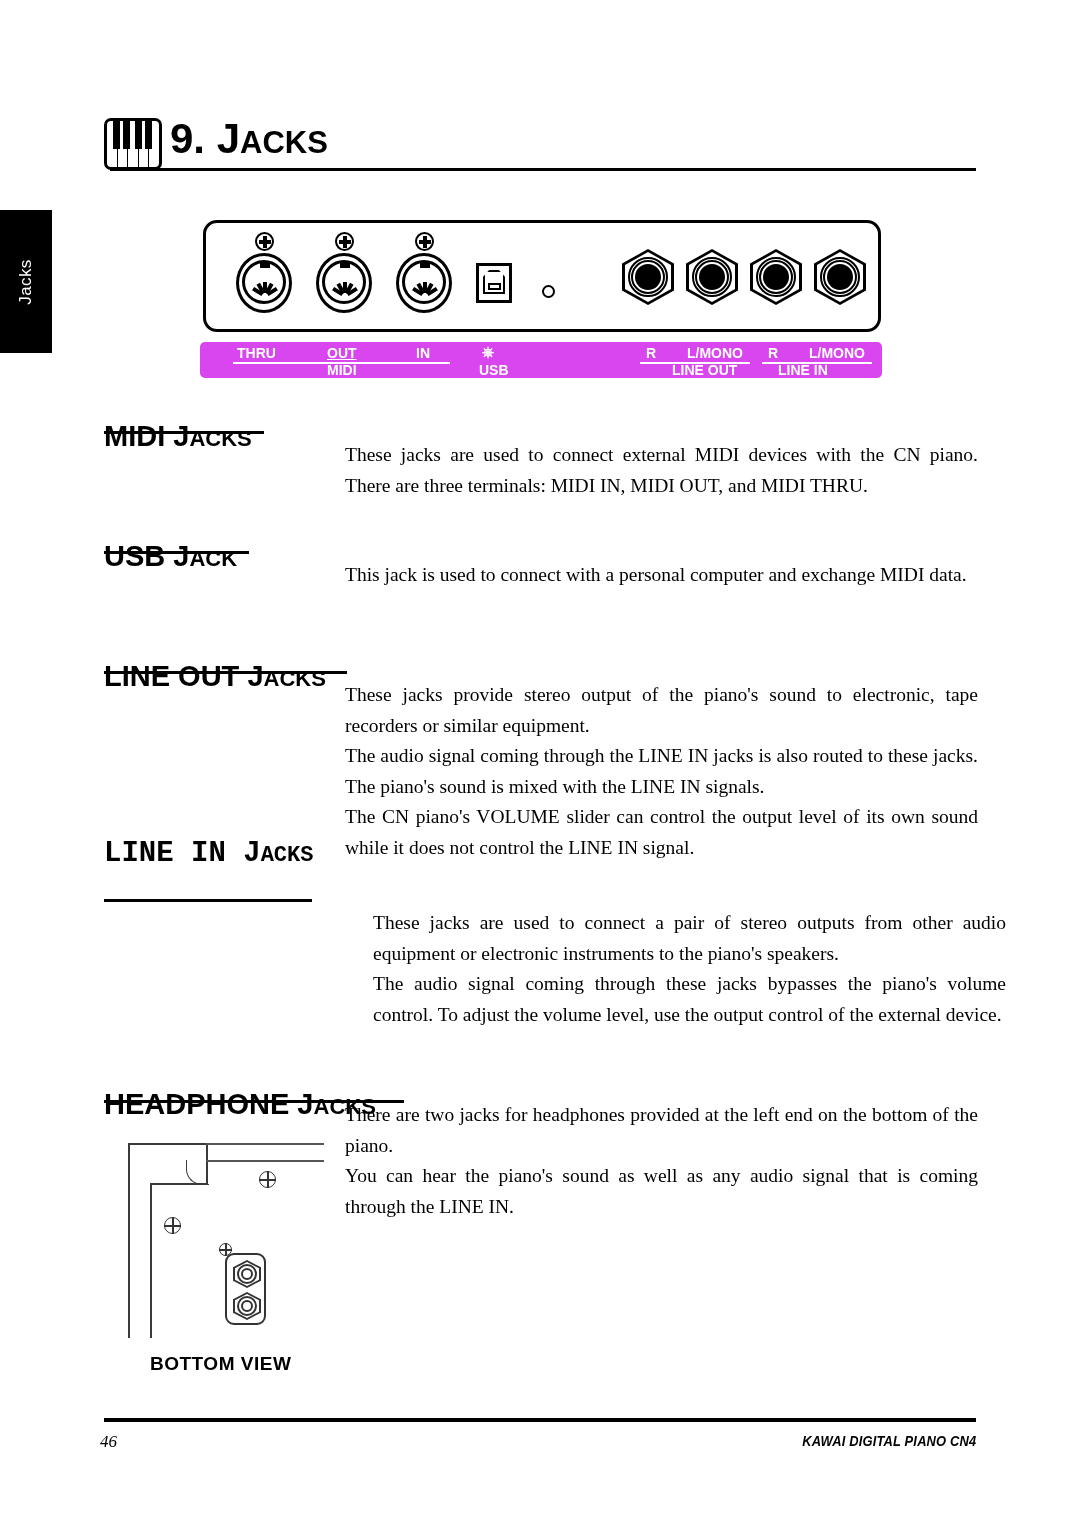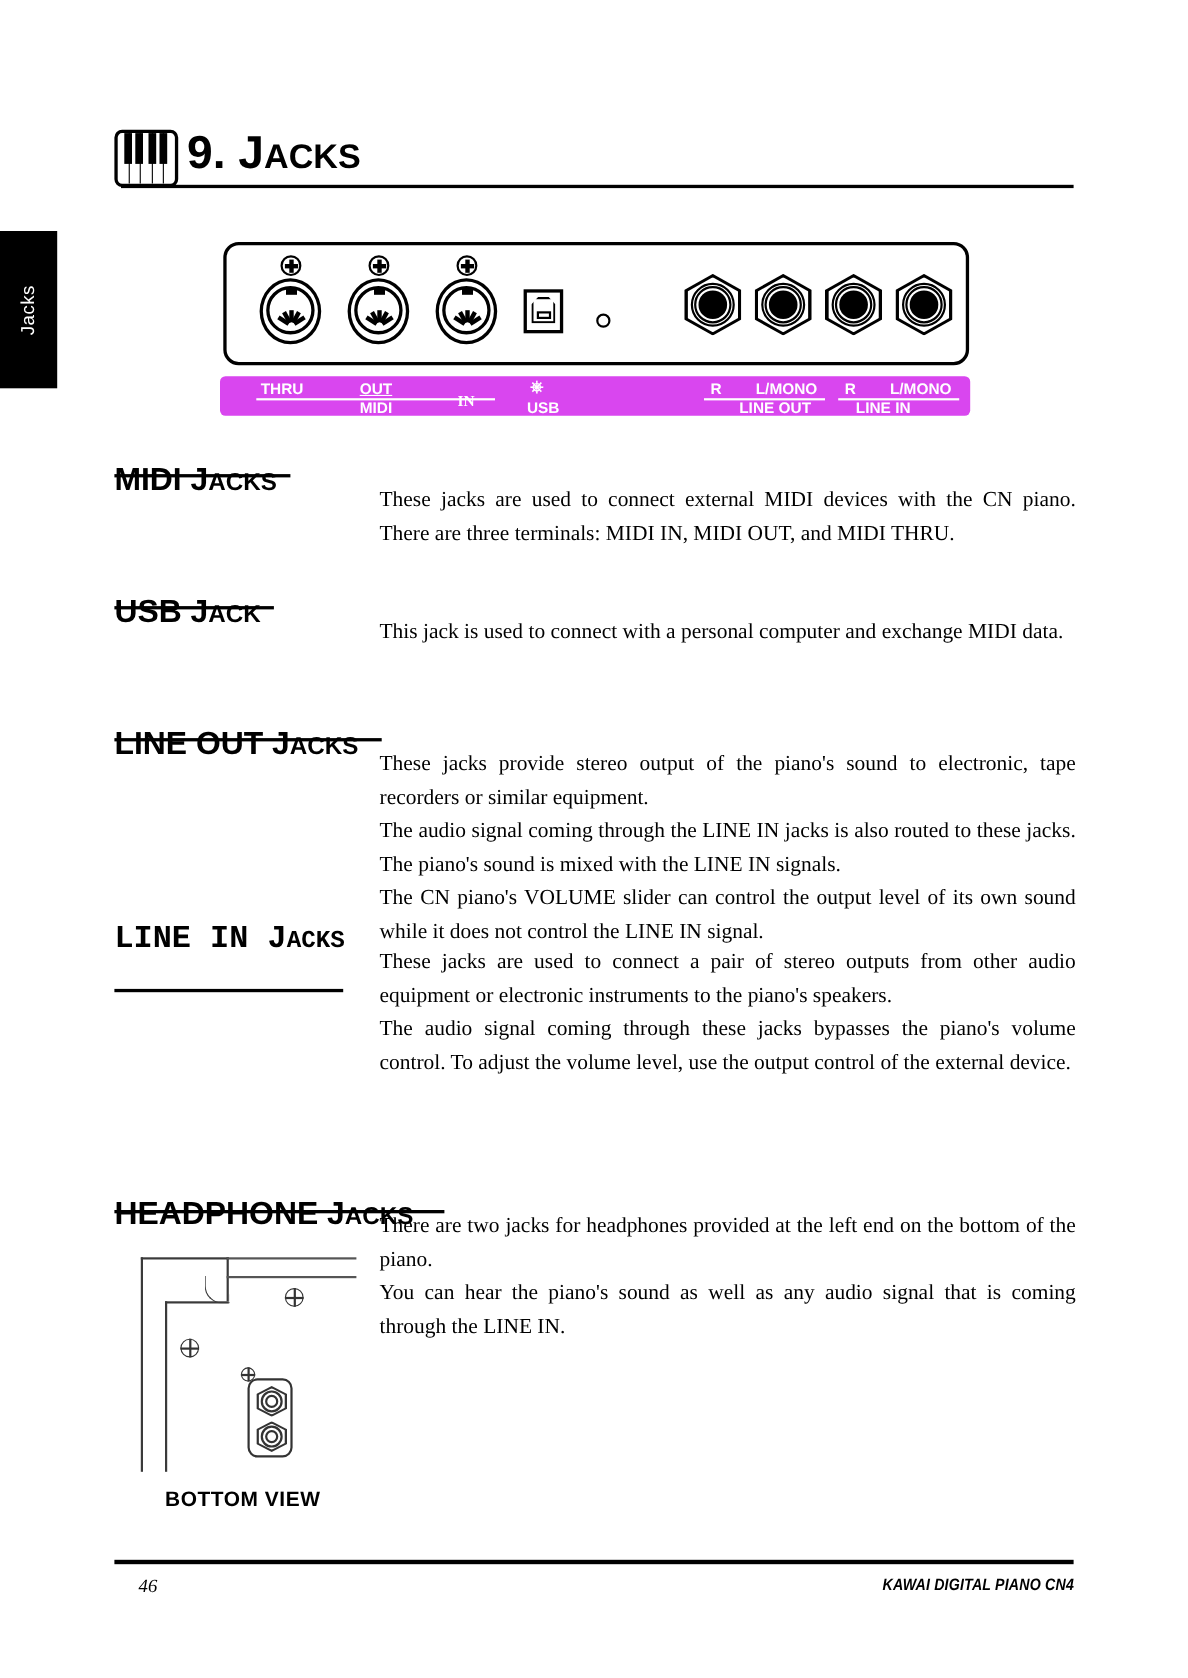--- a/index.html
+++ b/index.html
@@ -391,21 +391,20 @@
     height: 4px;
     background: #000;
   }
   #page-number {
     position: absolute;
     left: 100px;
     top: 1432px;
     font-family: "Liberation Serif", serif;
     font-style: italic;
     font-size: 17px;
-    margin-left: 26px;
   }
   #footer-right {
     position: absolute;
     right: 104px;
     top: 1432px;
     font-family: "Liberation Sans", sans-serif;
     font-style: italic;
     font-weight: bold;
     font-size: 15px;
     letter-spacing: 0.2px;
@@ -505,21 +504,21 @@
         <div class="hex2"></div>
         <div class="r1"></div>
         <div class="r2"></div>
         <div class="hole"></div>
     </div>
   </div>
 
   <div id="label-bar">
     <span class="lbl" style="left:37px;  top:4px;">THRU</span>
     <span class="lbl" style="left:127px; top:4px;text-decoration:underline;">OUT</span>
-    <span class="lbl" style="left:216px; top:16px;font-family:Liberation Serif, serif;">IN</span>
+    <span class="lbl" style="left:216px; top:4px;">IN</span>
     <div class="uline" style="left:33px; top:20px; width:217px;"></div>
     <span class="lbl" style="left:127px; top:21px;">MIDI</span>
 
     <span class="lbl" style="left:282px; top:2px; font-size:15px;">⎈</span>
     <span class="lbl" style="left:279px; top:21px;">USB</span>
 
     <span class="lbl" style="left:446px; top:4px;">R</span>
     <span class="lbl" style="left:487px; top:4px;">L/MONO</span>
     <div class="uline" style="left:440px; top:20px; width:110px;"></div>
     <span class="lbl" style="left:448px; top:21px;padding-left:24px;">LINE OUT</span>
@@ -547,21 +546,21 @@
 <h2 class="section-head" style="top:636px;"><span>LINE OUT J</span><span class="sc">ACKS</span></h2>
 <div class="head-rule" style="top:671px; width:243px;"></div>
 <div class="para" style="top:680px;">
   <p>These jacks provide stereo output of the piano's sound to electronic, tape recorders or similar equipment.</p>
   <p>The audio signal coming through the LINE IN jacks is also routed to these jacks.  The piano's sound is mixed with the LINE IN signals.</p>
   <p>The CN piano's VOLUME slider can control the output level of its own sound while it does not control the LINE IN signal.</p>
 </div>
 
 <h2 class="section-head" style="top:814px;font-family:Liberation Mono, monospace;"><span>LINE IN J</span><span class="sc">ACKS</span></h2>
 <div class="head-rule" style="top:899px; width:208px;"></div>
-<div class="para" style="top:860px;">
+<div class="para" style="top:908px;margin-left:28px;">
   <p>These jacks are used to connect a pair of stereo outputs from other audio equipment or electronic instruments to the piano's speakers.</p>
   <p>The audio signal coming through these jacks bypasses the piano's volume control.  To adjust the volume level, use the output control of the external device.</p>
 </div>
 
 <h2 class="section-head" style="top:1064px;"><span>HEADPHONE J</span><span class="sc">ACKS</span></h2>
 <div class="head-rule" style="top:1100px; width:300px;"></div>
 <div class="para" style="top:1100px;">
   <p>There are two jacks for headphones provided at the left end on the bottom of the piano.</p>
   <p>You can hear the piano's sound as well as any audio signal that is coming through the LINE IN.</p>
 </div>

